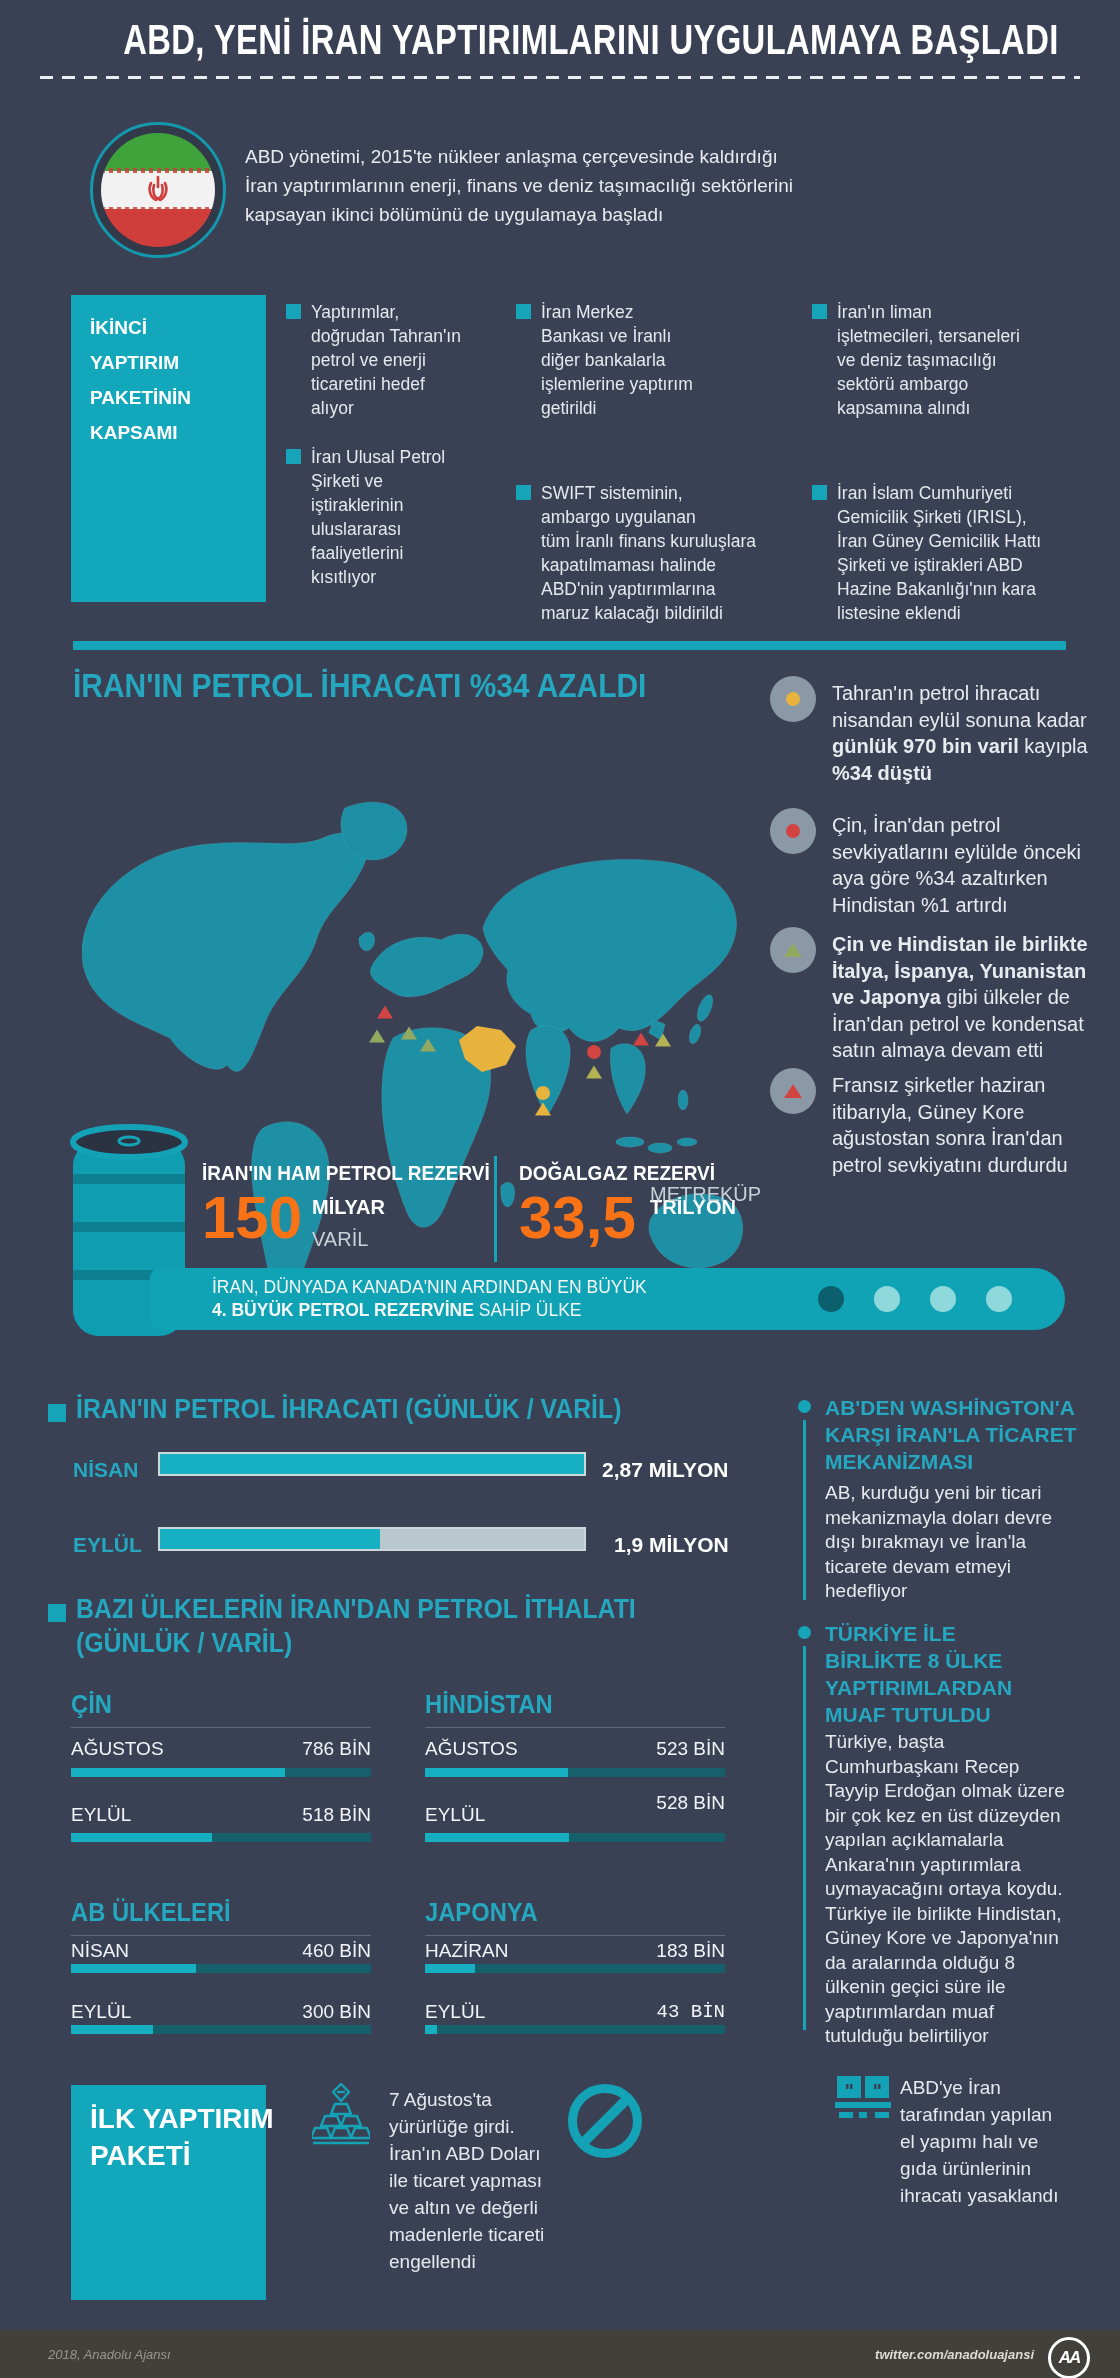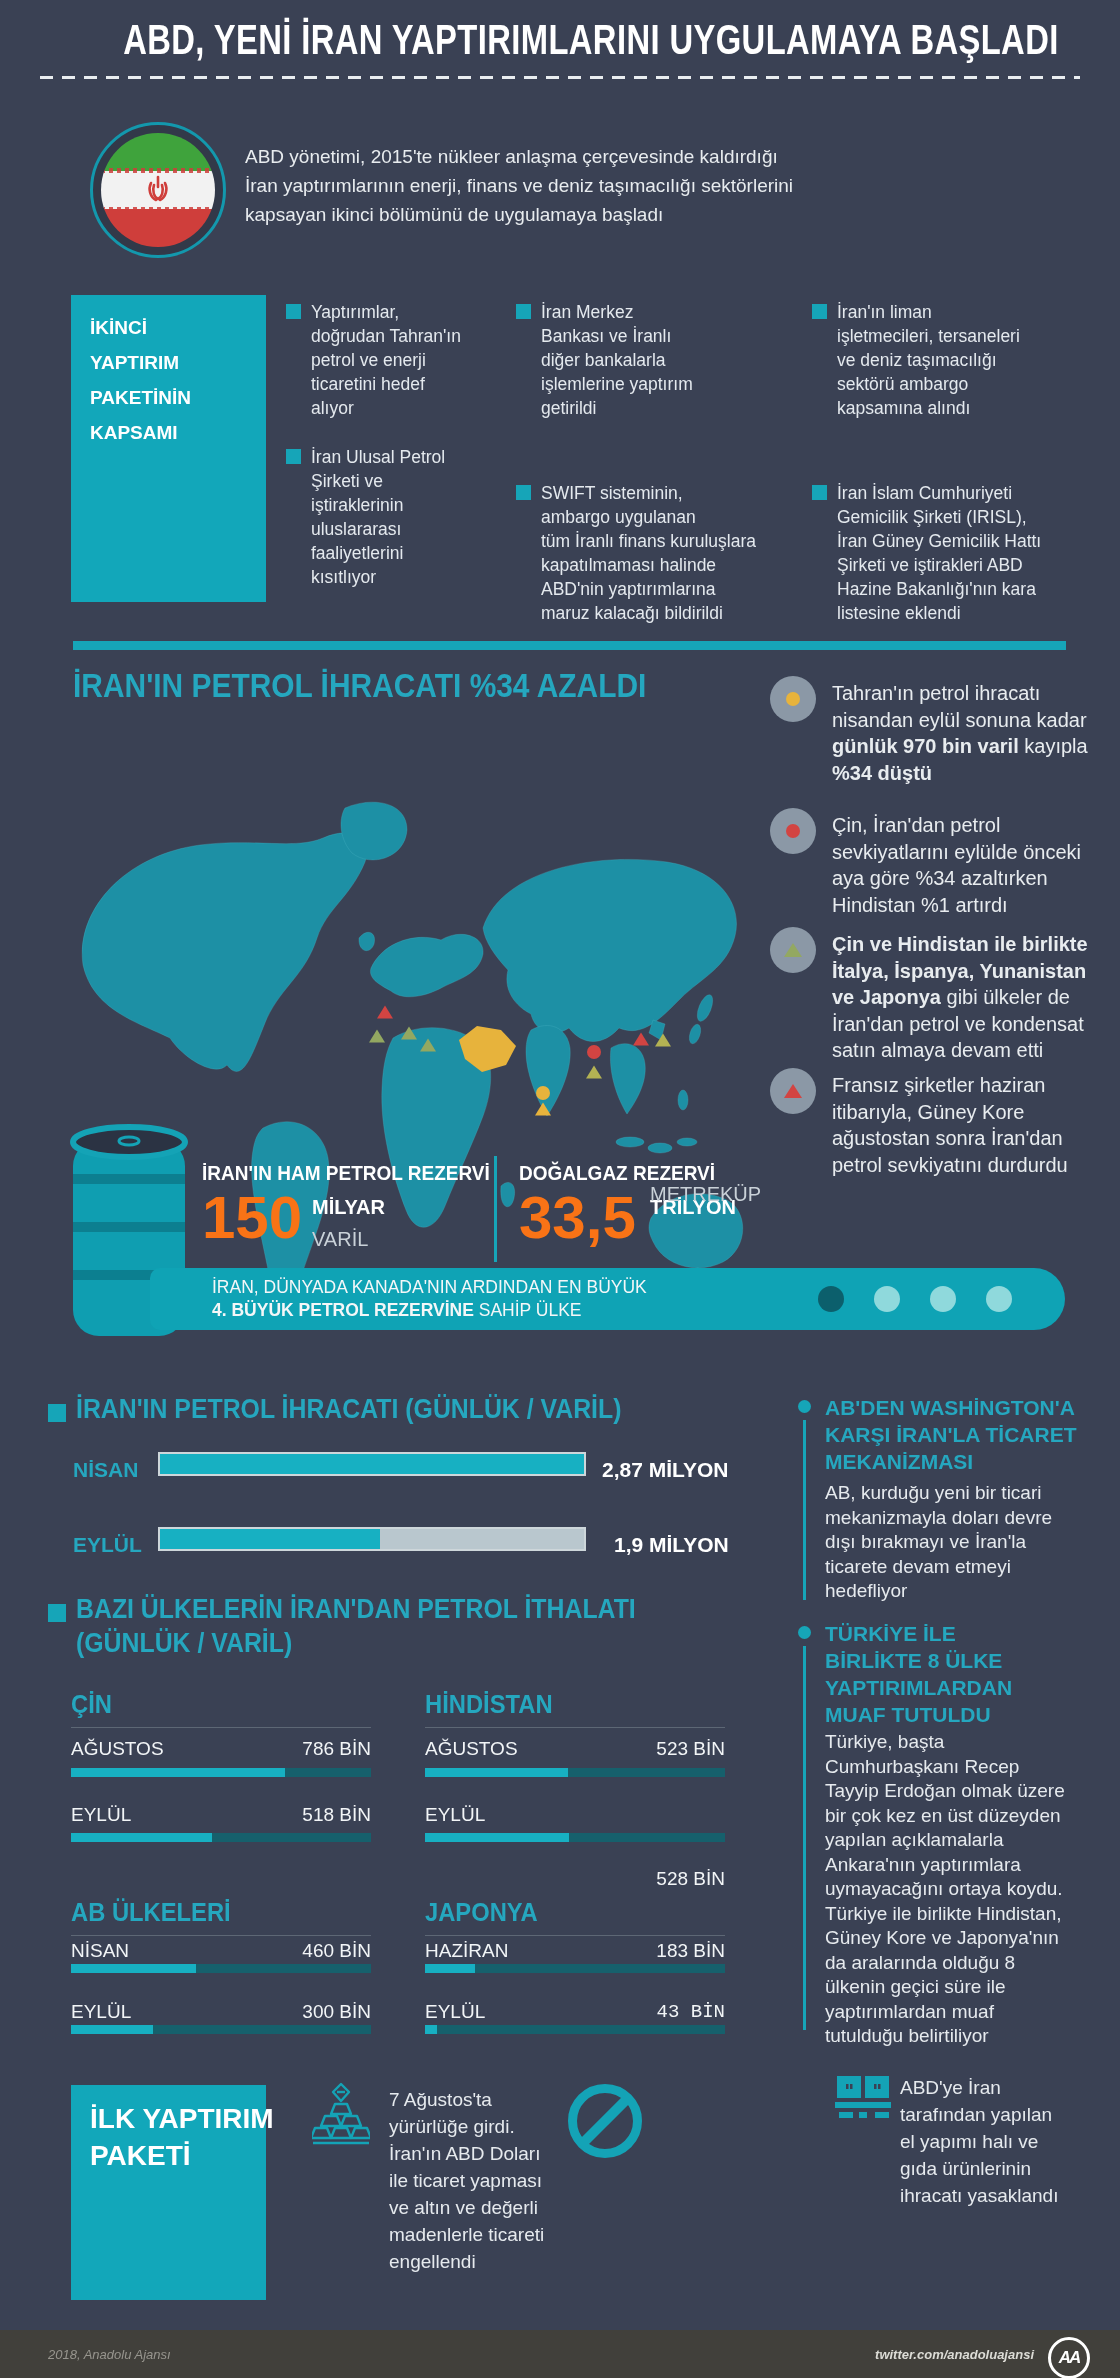--- a/index.html
+++ b/index.html
@@ -304,21 +304,21 @@
     </div>
 
   <div class="abs imp-head" style="left:425px;top:1690px;">HİNDİSTAN</div>
   <div class="abs imp-line" style="left:425px;top:1727px;"></div>
   <div class="abs imp-month" style="left:425px;top:1738px;">AĞUSTOS</div>
   <div class="abs imp-value" style="left:425px;top:1738px;width:300px;">523 BİN</div>
   <div class="abs imp-bar" style="left:425px;top:1768px;">
       <div class="fill" style="width: 47.5455%;"></div>
     </div>
   <div class="abs imp-month" style="left:425px;top:1804px;">EYLÜL</div>
-  <div class="abs imp-value" style="left:425px;top:1868px;width:300px;">528 BİN</div>
+  <div class="abs imp-value" style="left:425px;top:1792px;width:300px;">528 BİN</div>
   <div class="abs imp-bar" style="left:425px;top:1833px;">
       <div class="fill" style="width: 48%;"></div>
     </div>
 
   <div class="abs imp-head" style="left:71px;top:1898px;">AB ÜLKELERİ</div>
   <div class="abs imp-line" style="left:71px;top:1935px;"></div>
   <div class="abs imp-month" style="left:71px;top:1940px;">NİSAN</div>
   <div class="abs imp-value" style="left:71px;top:1940px;width:300px;">460 BİN</div>
   <div class="abs imp-bar" style="left:71px;top:1964px;">
       <div class="fill" style="width: 41.8182%;"></div>

